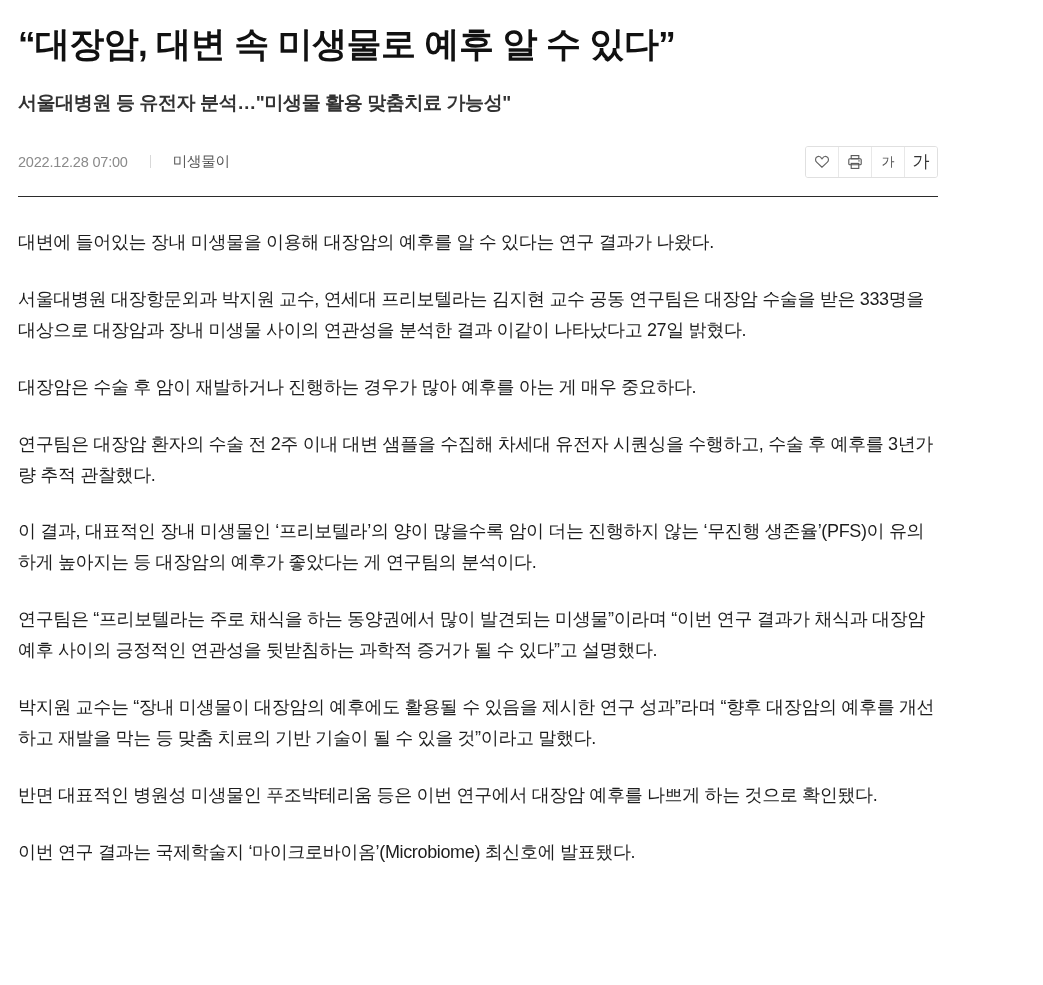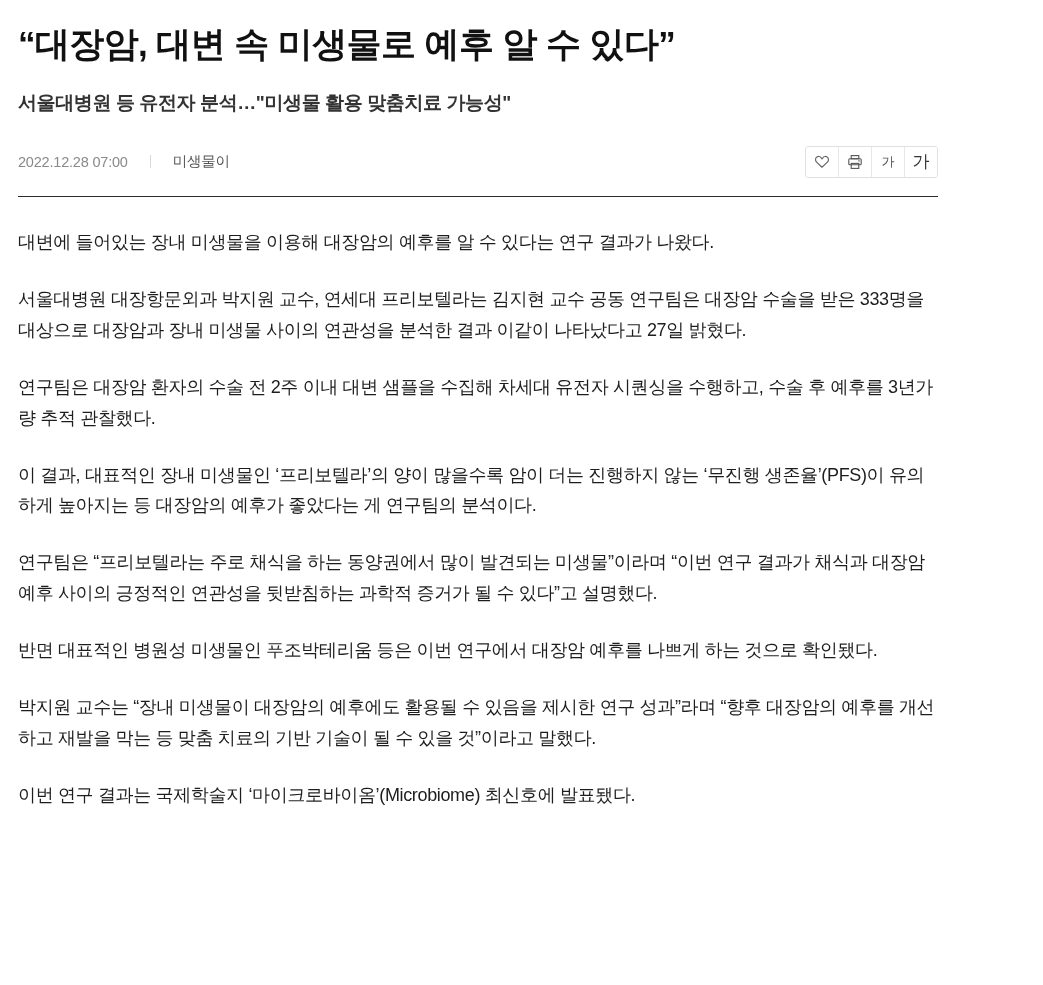--- a/index.html
+++ b/index.html
@@ -149,21 +149,22 @@
         <span class="font-large">가</span>
       </div>
     </div>
   </div>
 
   <hr class="divider">
 
   <div class="article" id="article-body">
       <p>대변에 들어있는 장내 미생물을 이용해 대장암의 예후를 알 수 있다는 연구 결과가 나왔다.</p>
       <p>서울대병원 대장항문외과 박지원 교수, 연세대 프리보텔라는 김지현 교수 공동 연구팀은 대장암 수술을 받은 333명을 대상으로 대장암과 장내 미생물 사이의 연관성을 분석한 결과 이같이 나타났다고 27일 밝혔다.</p>
+      <p>대장암은 수술 후 암이 재발하거나 진행하는 경우가 많아 예후를 아는 게 매우 중요하다.</p>
       <p>연구팀은 대장암 환자의 수술 전 2주 이내 대변 샘플을 수집해 차세대 유전자 시퀀싱을 수행하고, 수술 후 예후를 3년가량 추적 관찰했다.</p>
       <p>이 결과, 대표적인 장내 미생물인 ‘프리보텔라’의 양이 많을수록 암이 더는 진행하지 않는 ‘무진행 생존율’(PFS)이 유의하게 높아지는 등 대장암의 예후가 좋았다는 게 연구팀의 분석이다.</p>
       <p>연구팀은 “프리보텔라는 주로 채식을 하는 동양권에서 많이 발견되는 미생물”이라며 “이번 연구 결과가 채식과 대장암 예후 사이의 긍정적인 연관성을 뒷받침하는 과학적 증거가 될 수 있다”고 설명했다.</p>
+      <p>박지원 교수는 “장내 미생물이 대장암의 예후에도 활용될 수 있음을 제시한 연구 성과”라며 “향후 대장암의 예후를 개선하고 재발을 막는 등 맞춤 치료의 기반 기술이 될 수 있을 것”이라고 말했다.</p>
       <p>반면 대표적인 병원성 미생물인 푸조박테리움 등은 이번 연구에서 대장암 예후를 나쁘게 하는 것으로 확인됐다.</p>
-      <p>박지원 교수는 “장내 미생물이 대장암의 예후에도 활용될 수 있음을 제시한 연구 성과”라며 “향후 대장암의 예후를 개선하고 재발을 막는 등 맞춤 치료의 기반 기술이 될 수 있을 것”이라고 말했다.</p>
       <p>이번 연구 결과는 국제학술지 ‘마이크로바이옴’(Microbiome) 최신호에 발표됐다.</p>
     </div>
 
 </div>
 
 </body></html>

